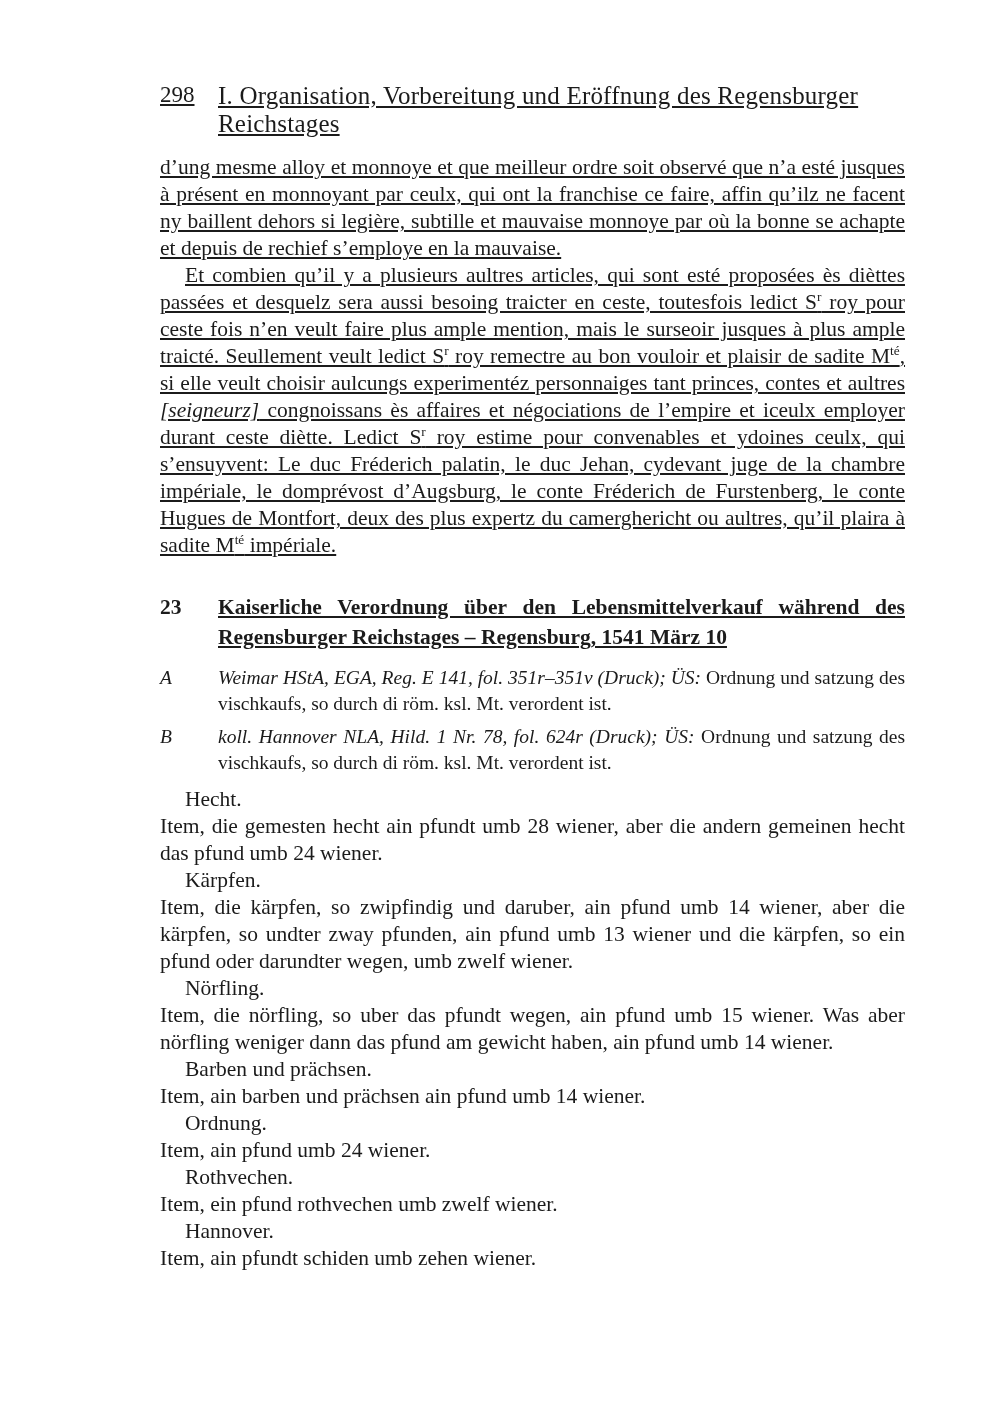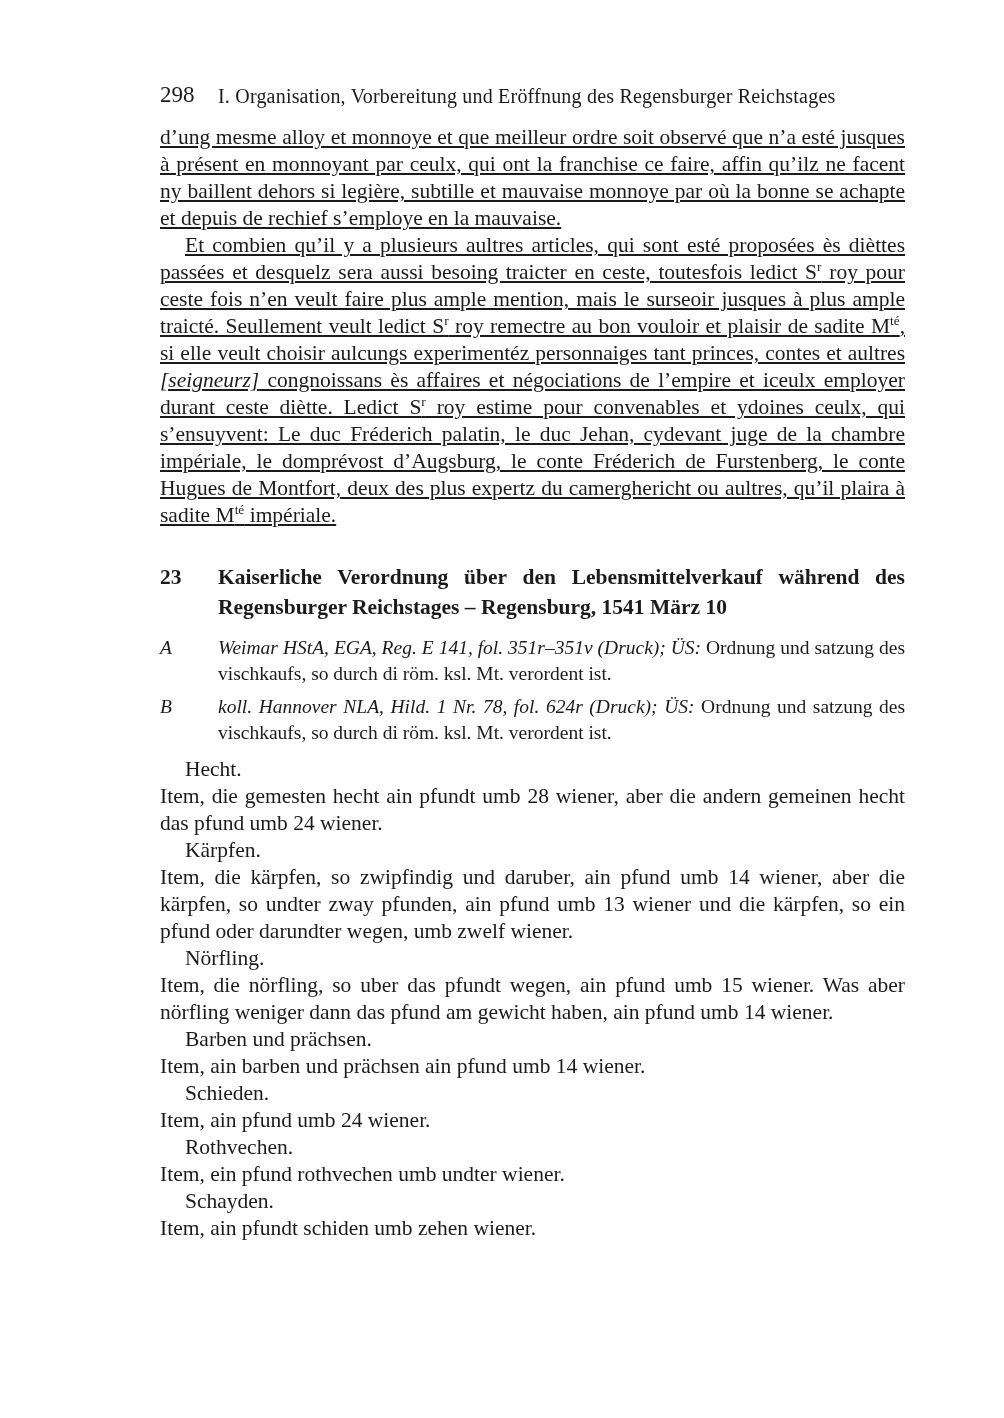--- a/index.html
+++ b/index.html
@@ -9,30 +9,31 @@
     height: 1418px;
     box-sizing: border-box;
     background: #ffffff;
     color: #1b1b1b;
     font-family: "Liberation Serif", "DejaVu Serif", serif;
     padding: 82px 99px 40px 160px;
     overflow: hidden;
   }
   .header {
     display: flex;
-    align-items: flex-end;
+    align-items: flex-start;
     margin: 0 0 16px 0;
+    text-decoration: underline;
   }
   .page-num {
     font-size: 23px;
     width: 58px;
     flex: 0 0 58px;
   }
   .running-head {
-    font-size: 20px;
+    font-size: 25px;
     letter-spacing: 0.2px;
   }
   .body-text p {
     margin: 0;
     font-size: 21.5px;
     line-height: 27px;
     text-align: justify;
     text-decoration: underline;
   }
   .para-indent { text-indent: 25px; }
@@ -44,21 +45,21 @@
   .seg-i { font-style: italic; margin-top: 40px; }
   .section-head {
     display: flex;
     margin-top: 33px;
     font-weight: bold;
     font-size: 21.5px;
     line-height: 30px;
     justify-content: flex-end;
   }
   .section-num { width: 58px; flex: 0 0 58px; }
-  .section-title { flex: 1; text-align: justify; }
+  .section-title { flex: 1; text-align: justify; text-decoration: underline; }
   .sources { margin-top: 13px; }
   .source-row {
     display: flex;
     font-size: 19.5px;
     line-height: 26px;
     margin-bottom: 7px;
   }
   .source-label { width: 58px; flex: 0 0 58px; font-style: italic; }
   .source-text { flex: 1; text-align: justify; }
   .edition { margin-top: 10px; }
@@ -104,21 +105,21 @@
 
   <div class="edition">
       <p class="ed-heading">Hecht.</p>
       <p class="ed-item">Item, die gemesten hecht ain pfundt umb 28 wiener, aber die andern gemeinen hecht das pfund umb 24 wiener.</p>
       <p class="ed-heading">Kärpfen.</p>
       <p class="ed-item">Item, die kärpfen, so zwipfindig und daruber, ain pfund umb 14 wiener, aber die kärpfen, so undter zway pfunden, ain pfund umb 13 wiener und die kärpfen, so ein pfund oder darundter wegen, umb zwelf wiener.</p>
       <p class="ed-heading">Nörfling.</p>
       <p class="ed-item">Item, die nörfling, so uber das pfundt wegen, ain pfund umb 15 wiener. Was aber nörfling weniger dann das pfund am gewicht haben, ain pfund umb 14 wiener.</p>
       <p class="ed-heading">Barben und prächsen.</p>
       <p class="ed-item">Item, ain barben und prächsen ain pfund umb 14 wiener.</p>
-      <p class="ed-heading">Schieden.</p>
+      <p class="ed-heading">Ordnung.</p>
       <p class="ed-item">Item, ain pfund umb 24 wiener.</p>
       <p class="ed-heading">Rothvechen.</p>
-      <p class="ed-item">Item, ein pfund rothvechen umb undter wiener.</p>
-      <p class="ed-heading">Schayden.</p>
+      <p class="ed-item">Item, ein pfund rothvechen umb zwelf wiener.</p>
+      <p class="ed-heading">Hannover.</p>
       <p class="ed-item">Item, ain pfundt schiden umb zehen wiener.</p>
     </div>
 
 </div>
 
 </body></html>

